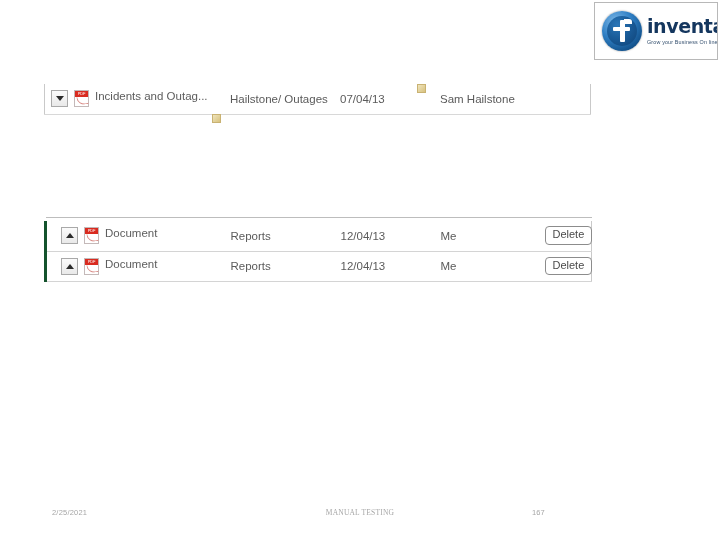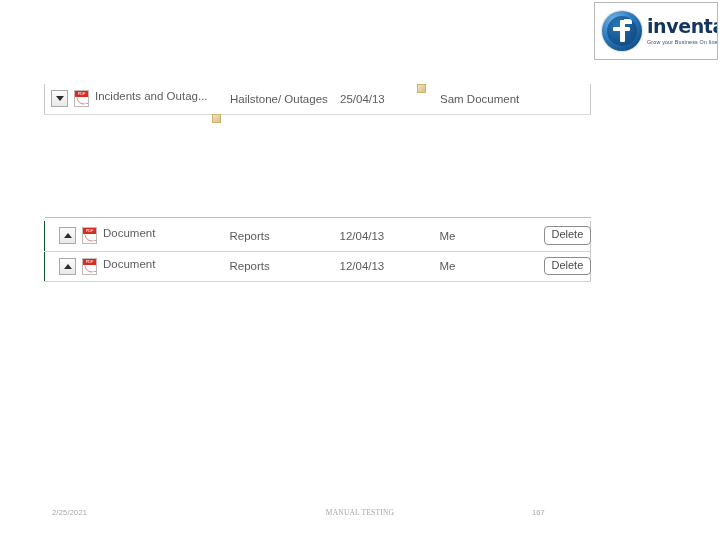--- a/index.html
+++ b/index.html
@@ -170,21 +170,21 @@
     padding: 0;
   }
   #table-two .row td {
     height: 30px;
     border-bottom: 1px solid #d4d4d4;
     padding-left: 9px;
     box-sizing: border-box;
     color: #5a5a5a;
   }
   #table-two .row td:first-child {
-    border-left: 1px solid #14532d;
+    border-left: 3px solid #14532d;
     padding-left: 14px;
   }
   #table-two .row td:last-child {
     border-right: 1px solid #c9c9c9;
     padding-left: 0;
   }
   #table-two .botrule td {
     height: 3px;
     border-top: 1px solid #bdbdbd;
     padding: 0;
@@ -333,22 +333,22 @@
         <span class="pdf-icon">
           <span class="band">
                 <span>PDF</span>
               </span>
           <span class="swoosh"></span>
         </span>
         <span class="title-text">Incidents and Outag...</span>
       </div>
     </td>
     <td>Hailstone/ Outages</td>
-    <td>25/04/13</td>
-    <td>Sam Document</td>
+    <td>07/04/13</td>
+    <td>Sam Hailstone</td>
     <td></td>
   </tr>
 </tbody>
   </table>
 
 <div class="flag-marker" id="marker-date"></div>
 <div class="flag-marker" id="marker-title"></div>
 
 <table id="table-two" class="lib-table">
   <colgroup>

